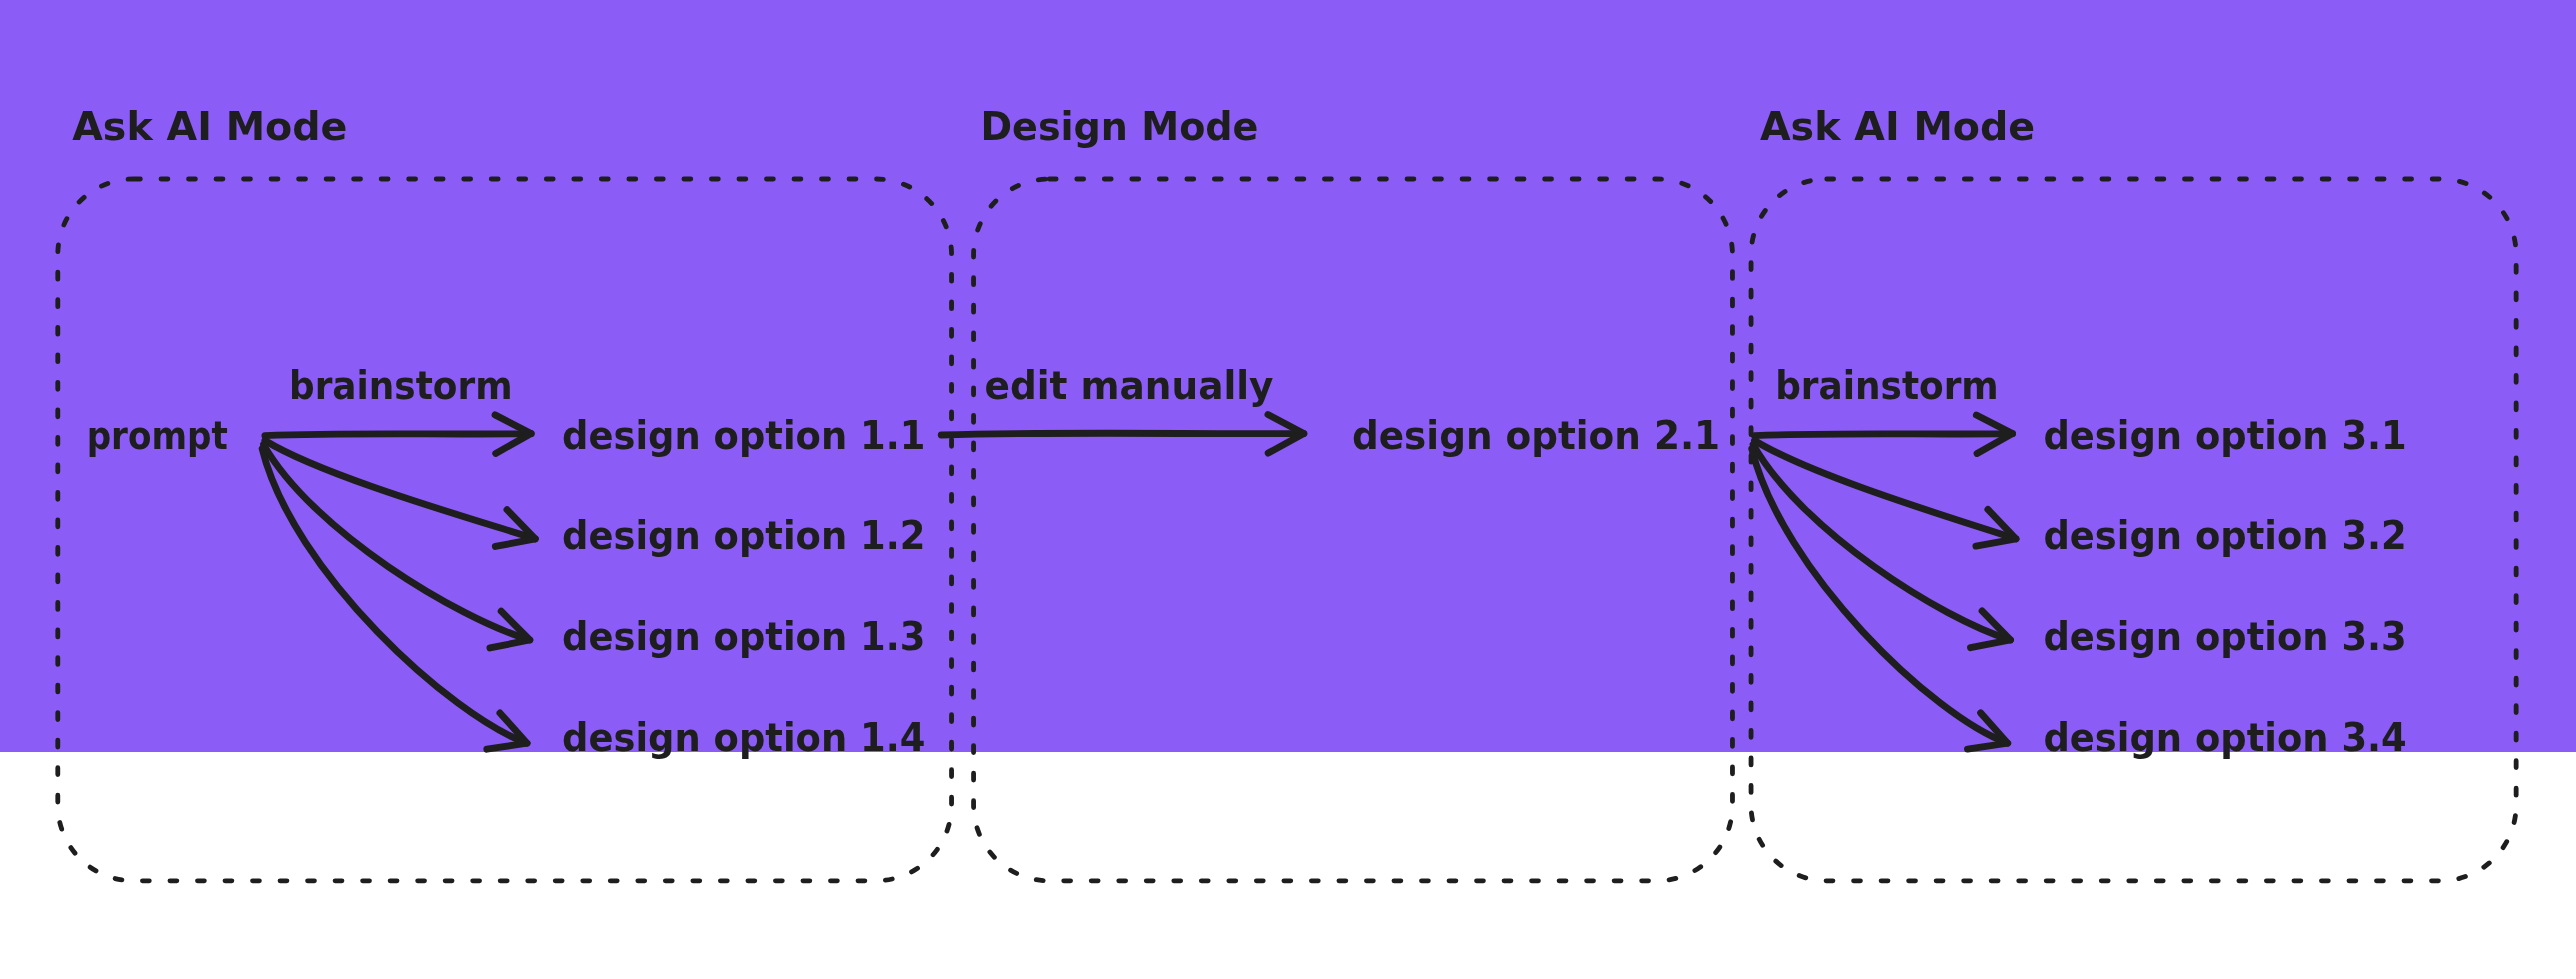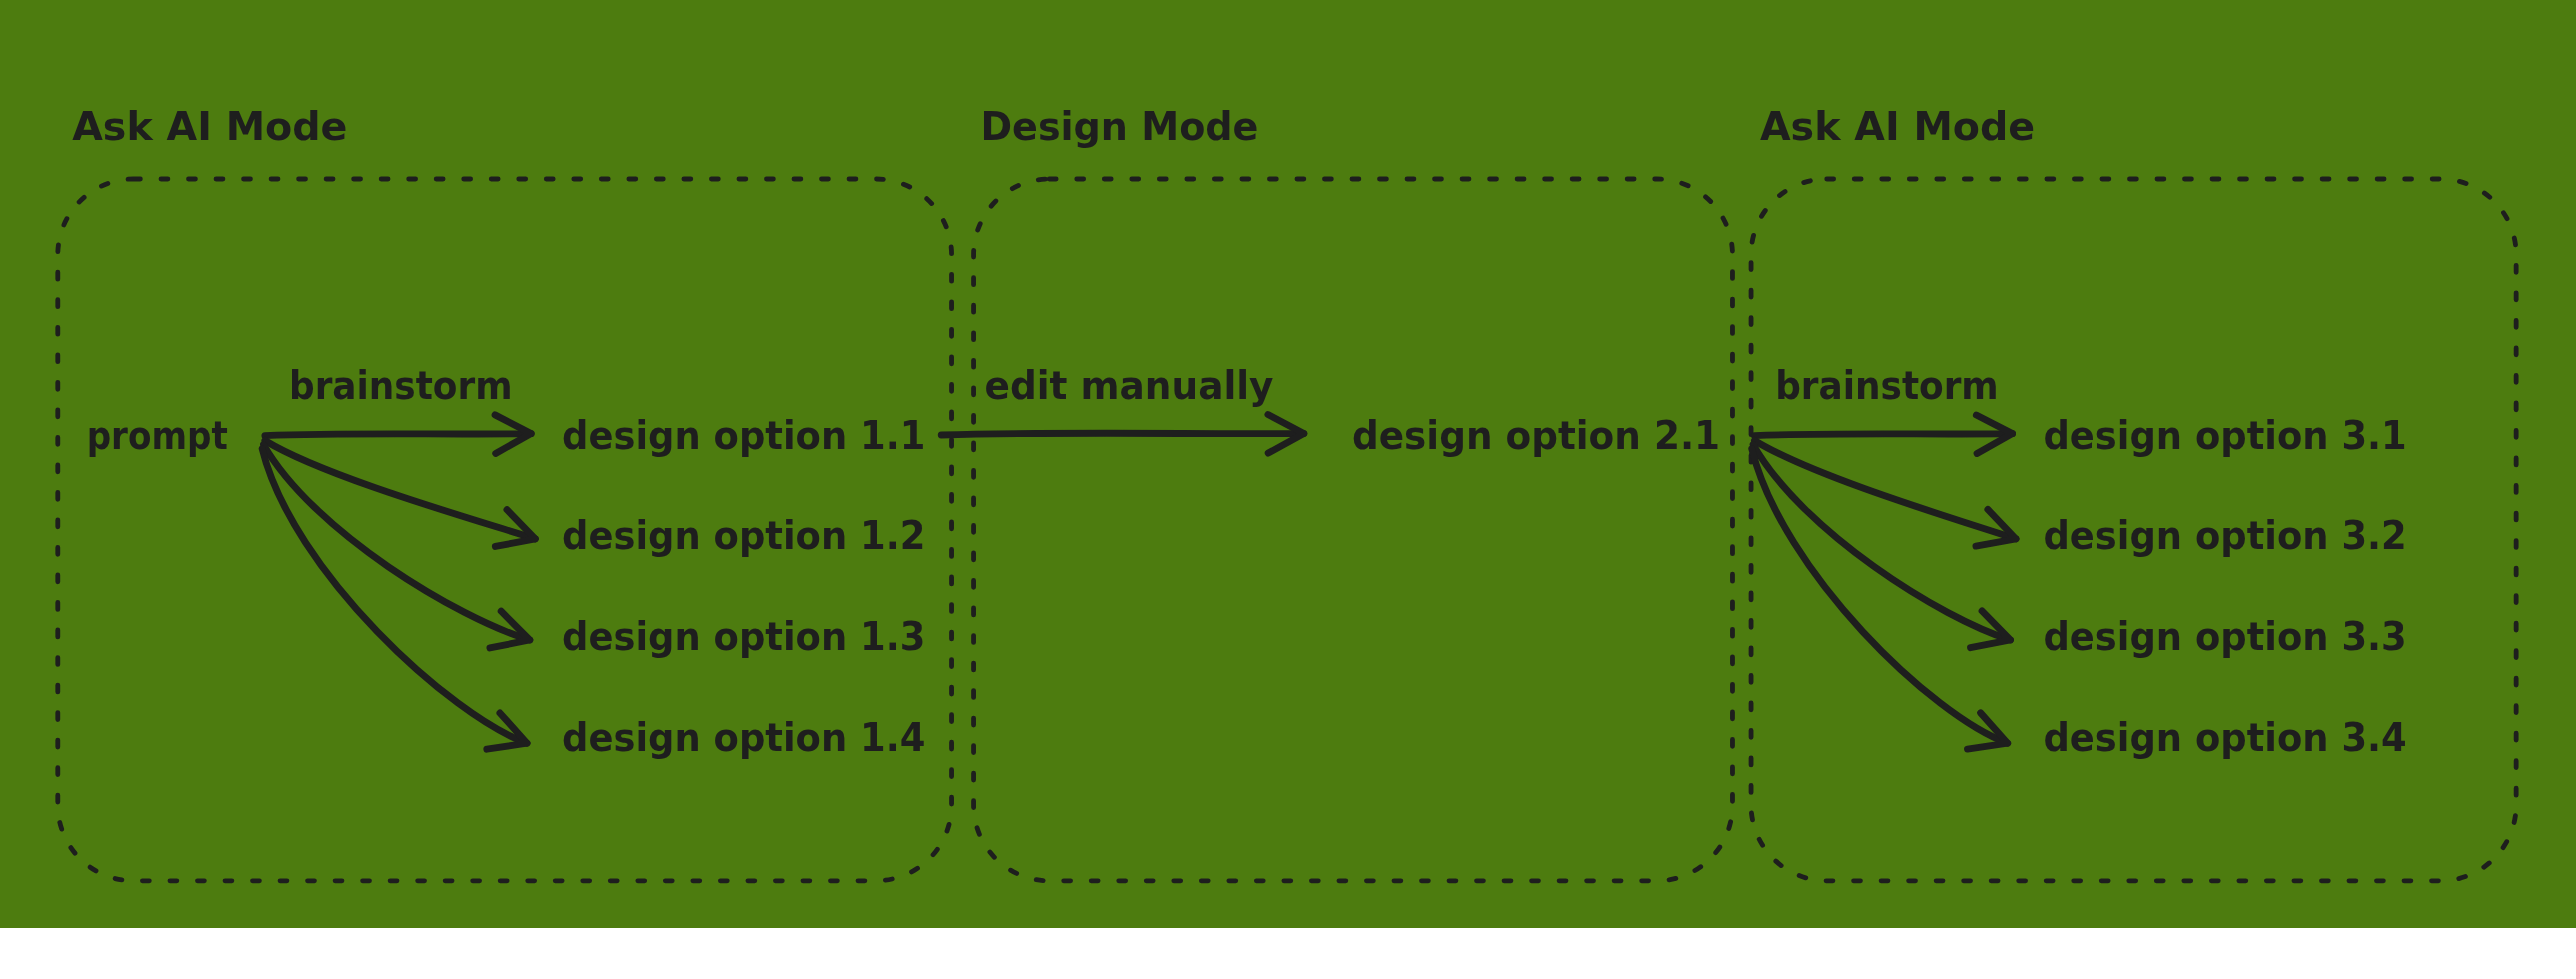--- a/index.html
+++ b/index.html
@@ -6,22 +6,22 @@
     margin: 0;
     padding: 0;
     background: #ffffff;
     width: 2576px;
     height: 980px;
     overflow: hidden;
   }
   .canvas-wrap {
     position: relative;
     width: 2576px;
-    height: 928px;
-    background: #4d7c0f;
+    height: 752px;
+    background: #8b5cf6;
   }
   svg.diagram {
     display: block;
     width: 2576px;
     height: 980px;
     color: #1e1e1e;
   }
   .stroke {
     fill: none;
     stroke: #1e1e1e;

